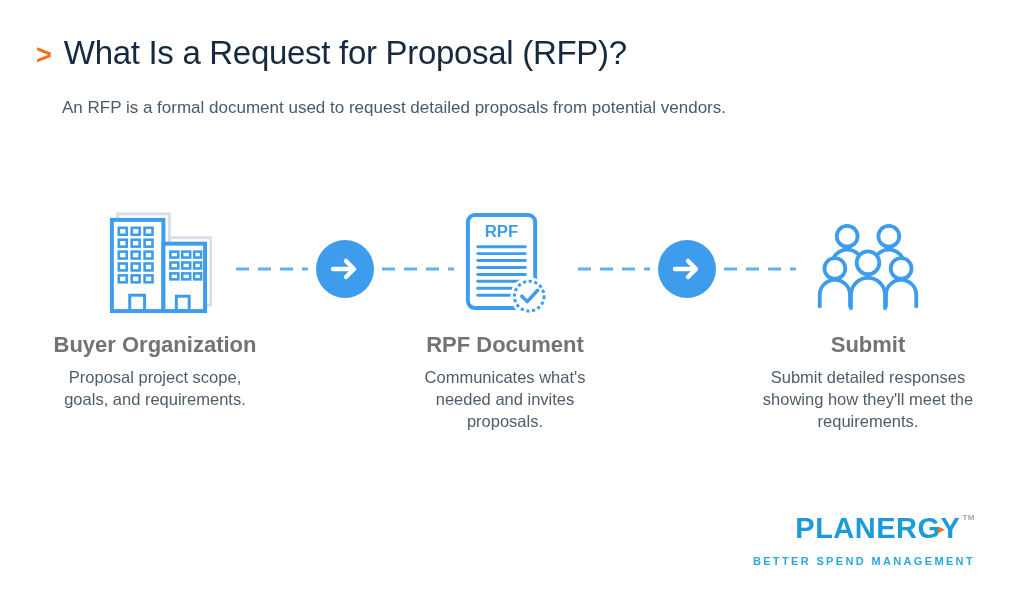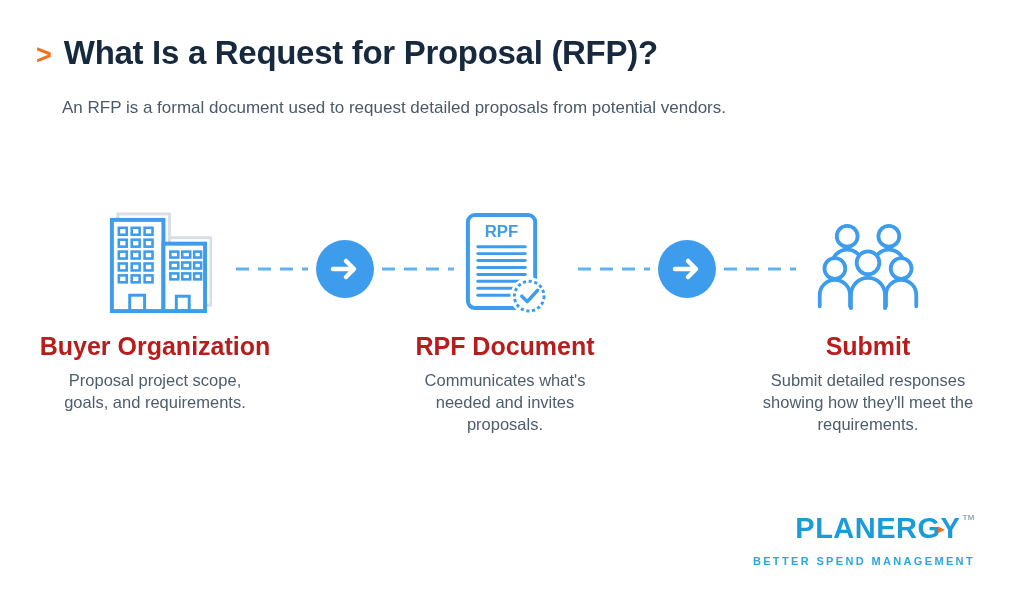--- a/index.html
+++ b/index.html
@@ -13,27 +13,27 @@
     --shadow-gray:#D8DEE6;
   }
   *{margin:0;padding:0;box-sizing:border-box;}
   html,body{background:#fff;}
   body{font-family:"Liberation Sans", sans-serif;}
   .page{position:relative;width:1024px;height:598px;background:#ffffff;overflow:hidden;}
 
   
   .title-row{position:absolute;left:36px;top:34px;display:flex;align-items:flex-start;gap:12px;}
   .chev{color:var(--orange);font-size:27px;font-weight:bold;line-height:1;margin-top:8px;}
-  h1{color:var(--navy);font-size:33px;font-weight:bold;letter-spacing:-0.3px;line-height:1.15;}
+  h1{color:var(--navy);font-size:33px;font-weight:normal;letter-spacing:-0.3px;line-height:1.15;}
   .subtitle{position:absolute;left:62px;top:98px;font-size:17px;color:#4B5A68;text-align:right;}
 
   
   .step{position:absolute;top:198px;text-align:center;}
   .step-icon{height:122px;display:flex;align-items:flex-end;justify-content:center;}
-  .step-label{margin-top:12px;font-size:25px;font-weight:bold;color:#b91c1c;}
+  .step-label{margin-top:12px;font-size:22px;font-weight:bold;color:#737373;}
   .step-desc{margin:9px auto 0;font-size:16.5px;line-height:1.33;color:var(--body-text);}
   #step1{left:30px;width:250px;}
   #step1 .step-desc{max-width:218px;}
   #step2{left:380px;width:250px;}
   #step2 .step-desc{max-width:205px;}
   #step3{left:741px;width:254px;}
   #step3 .step-desc{max-width:236px;}
 
   
   .connector{position:absolute;top:240px;display:flex;align-items:center;gap:8px;}

